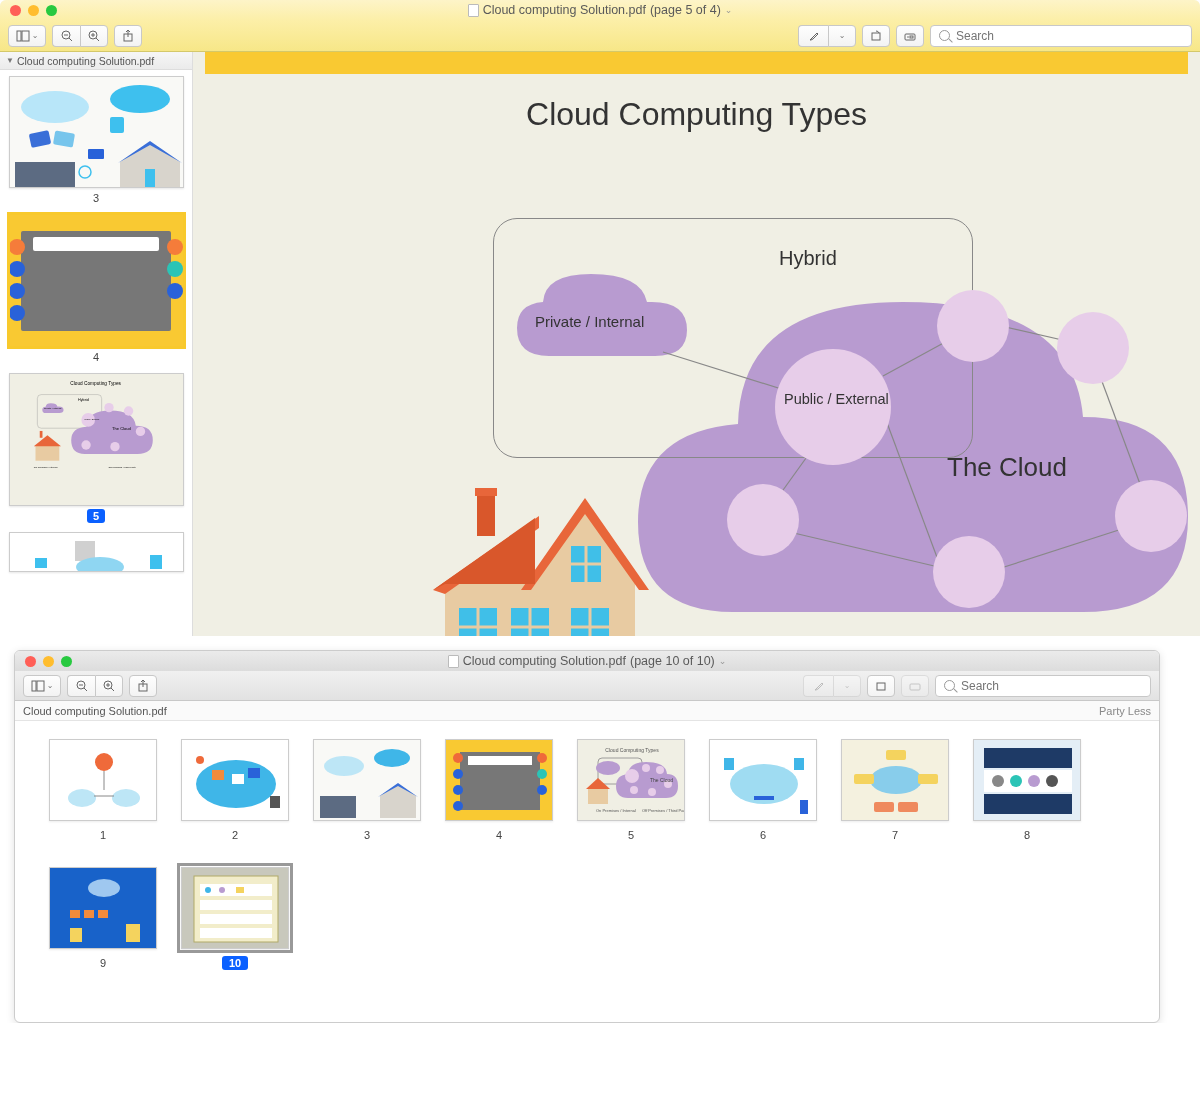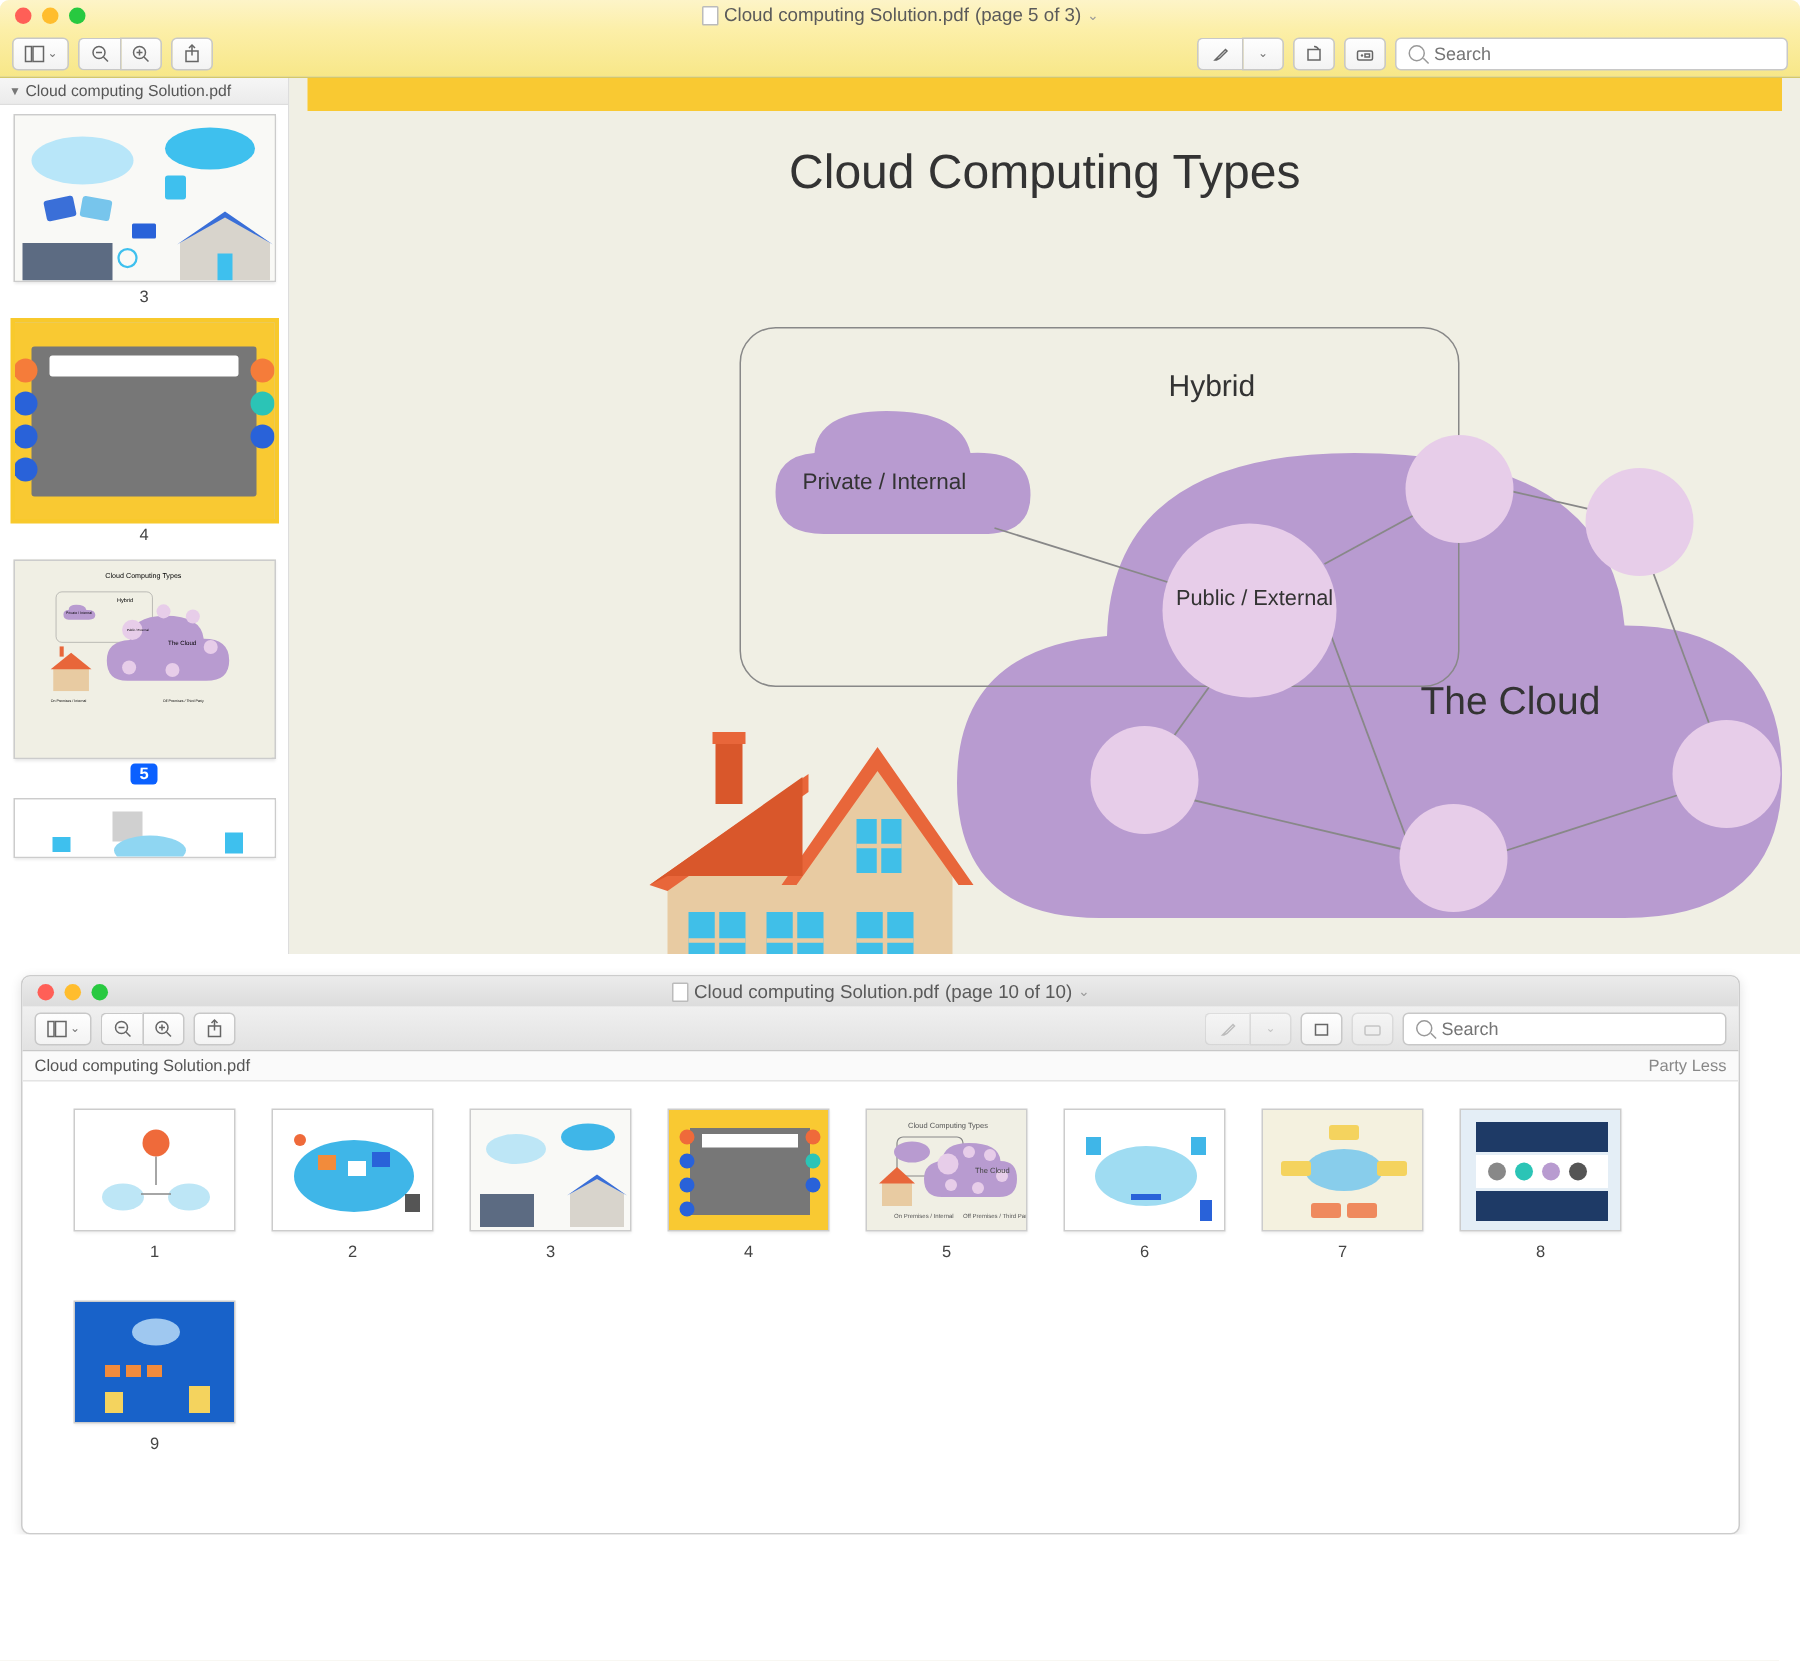--- a/index.html
+++ b/index.html
@@ -82,21 +82,21 @@
 <div class="win1">
   <div class="titlebar1">
     <div class="traffic">
       <div class="tl r"></div>
       <div class="tl y"></div>
       <div class="tl g"></div>
     </div>
     <div class="titlecenter">
       <span class="ficon"></span>
       <span>Cloud computing Solution.pdf</span>
-      <span>(page 5 of 3)</span>
+      <span>(page 5 of 4)</span>
       <span class="drop">⌄</span>
     </div>
   </div>
   <div class="toolbar1">
     <div class="tgrp">
       <div class="tbtn" style="width:38px;">
         <svg class="ig" viewBox="0 0 14 14">
             <rect x="1" y="2" width="4" height="10" fill="none" stroke="#666"></rect>
             <rect x="6" y="2" width="7" height="10" fill="none" stroke="#666"></rect>
           </svg>
@@ -501,14 +501,28 @@
             <rect width="108" height="82" fill="#1862c9"></rect>
             <ellipse cx="54" cy="20" rx="16" ry="9" fill="#9fc8f0"></ellipse>
             <rect x="20" y="42" width="10" height="8" fill="#f28b3b"></rect>
             <rect x="34" y="42" width="10" height="8" fill="#f28b3b"></rect>
             <rect x="48" y="42" width="10" height="8" fill="#f28b3b"></rect>
             <rect x="20" y="60" width="12" height="14" fill="#f4d35e"></rect>
             <rect x="76" y="56" width="14" height="18" fill="#f4d35e"></rect>
           </svg></div>
         <div class="gnum">9</div>
       </div>
+    <div class="gitem">
+        <div class="gthumb sel"><svg width="108" height="82">
+            <rect width="108" height="82" fill="#c8c8bc"></rect>
+            <rect x="12" y="8" width="84" height="66" fill="#f2edca" stroke="#b0a968"></rect>
+            <rect x="18" y="16" width="72" height="12" fill="#fff"></rect>
+            <rect x="18" y="32" width="72" height="10" fill="#fff"></rect>
+            <rect x="18" y="46" width="72" height="10" fill="#fff"></rect>
+            <rect x="18" y="60" width="72" height="10" fill="#fff"></rect>
+            <circle cx="26" cy="22" r="3" fill="#3fb6e8"></circle>
+            <circle cx="40" cy="22" r="3" fill="#b89bd0"></circle>
+            <rect x="54" y="19" width="8" height="6" fill="#f4d35e"></rect>
+          </svg></div>
+        <div class="gnum badge"><span>10</span></div>
+      </div>
   </div>
 </div>
 
 </body></html>

